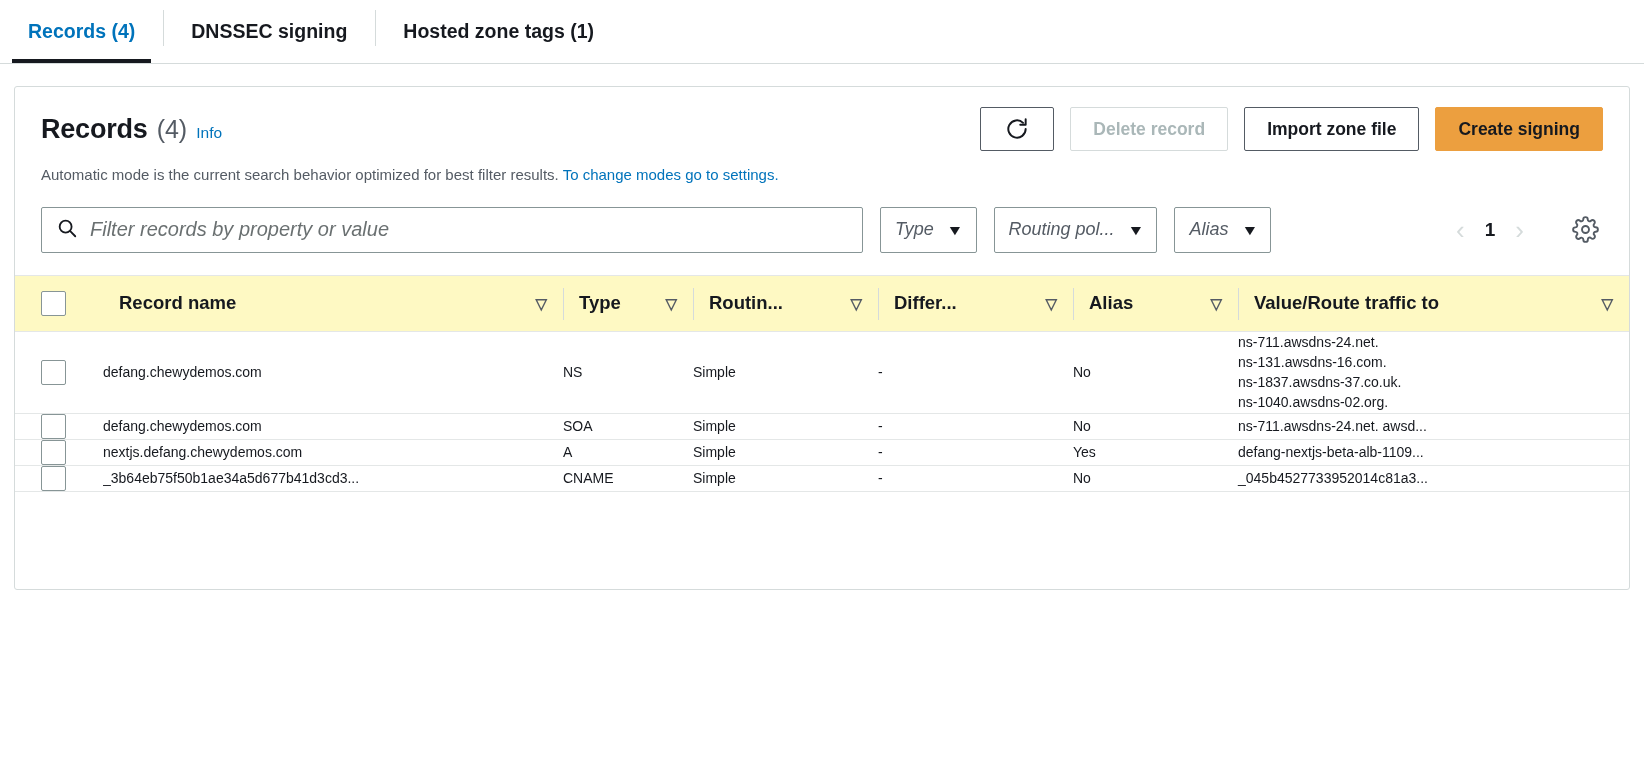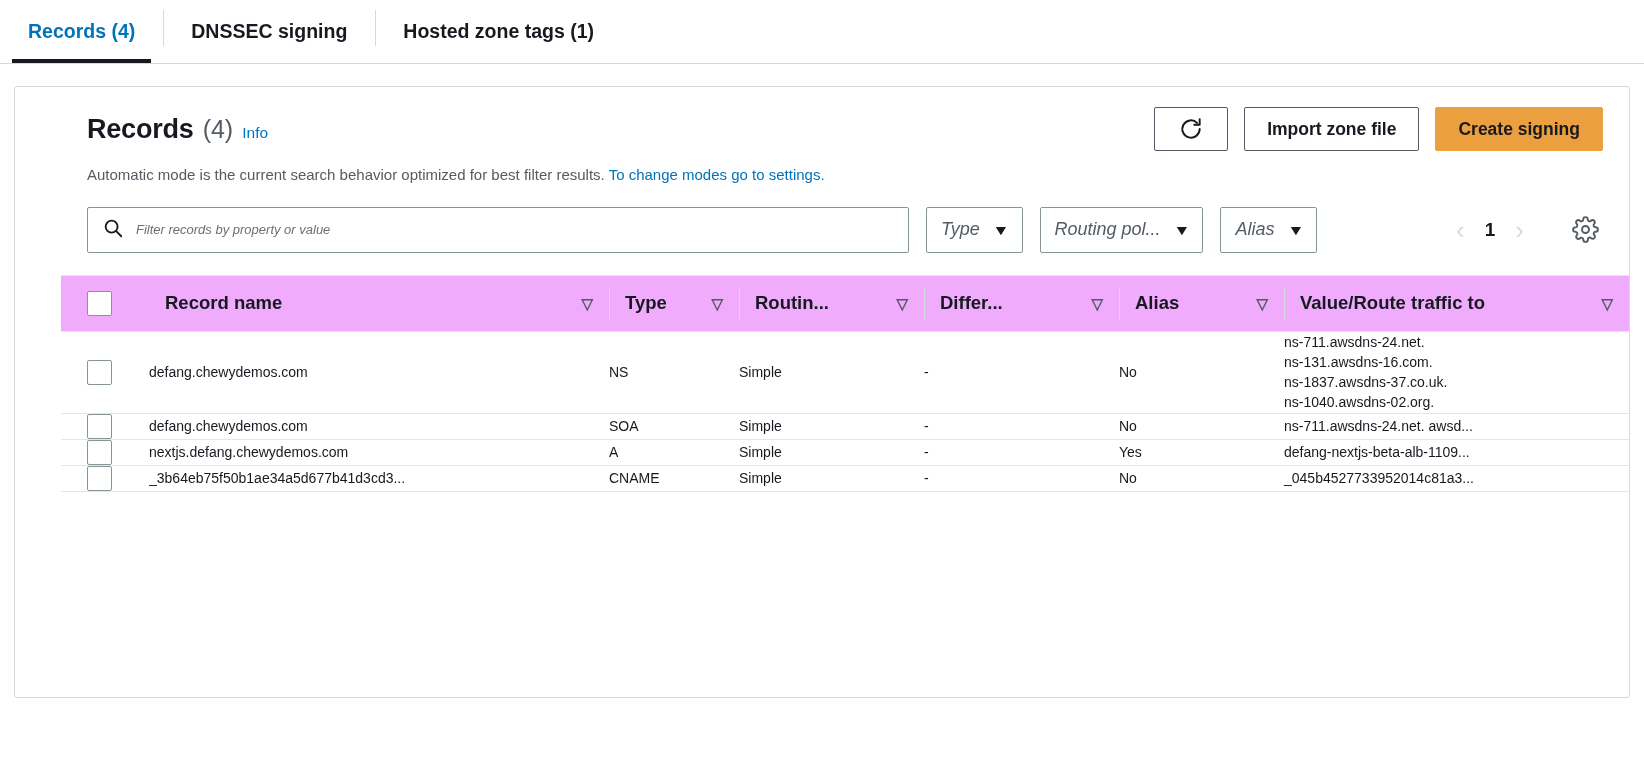--- a/index.html
+++ b/index.html
@@ -47,24 +47,23 @@
     width: 1px; height: 36px;
     background: #d5dbdb;
   }
 
   
   .panel {
     margin: 22px 14px 12px 14px;
     background: #ffffff;
     border: 1px solid #d5dbdb;
     border-radius: 3px;
-    height: 612px;
+    height: 504px;
     overflow: hidden;
     position: relative;
-    padding-left: 46px;
   }
 
   .panel-head {
     padding: 20px 26px 0 26px;
   }
   .head-row {
     display: flex;
     align-items: center;
     justify-content: space-between;
   }
@@ -147,21 +146,21 @@
     align-items: center;
     gap: 12px;
     padding: 0 14px;
   }
   .search svg { flex: 0 0 auto; }
   .search input {
     flex: 1;
     border: 0;
     outline: none;
     font-family: "Liberation Sans", sans-serif;
-    font-size: 13px;
+    font-size: 20px;
     color: #545b64;
     background: transparent;
   }
   .search input::placeholder { color: #6a7071; font-style: italic; opacity: 1; }
 
   .select {
     height: 46px;
     border: 1px solid #879596;
     border-radius: 2px;
     background: #fff;
@@ -209,21 +208,21 @@
     align-items: center;
   }
 
   
   .tbl { width: 100%; border-collapse: collapse; table-layout: fixed; }
   .tbl th, .tbl td {
     text-align: left;
     vertical-align: middle;
     padding: 0;
   }
-  thead tr { height: 56px; background: #f0abfc; }
+  thead tr { height: 56px; background: #fef9c3; }
   thead th {
     border-top: 1px solid #e4e7e7;
     border-bottom: 1px solid #e4e7e7;
     font-size: 18.5px;
     font-weight: 700;
     color: #16191f;
     position: relative;
   }
   thead th .th-in {
     display: flex;
@@ -304,20 +303,21 @@
 
       <div class="actions">
         <button class="btn btn-icon">
           <span>
             <svg width="26" height="26" viewBox="0 0 24 24" fill="none" stroke="#16191f" stroke-width="1.8" stroke-linecap="round" stroke-linejoin="round">
               <path d="M20 12a8 8 0 1 1-2.4-5.7"></path>
               <polyline points="20 3 20 8 15 8"></polyline>
             </svg>
           </span>
         </button>
+        <button class="btn disabled">Delete record</button>
         <button class="btn">Import zone file</button>
         <button class="btn primary">Create signing</button>
       </div>
     </div>
 
     <div class="mode-note">
       <span>Automatic mode is the current search behavior optimized for best filter results.</span>
       <a class="lnk">To change modes go to settings.</a>
     </div>
   </div>

